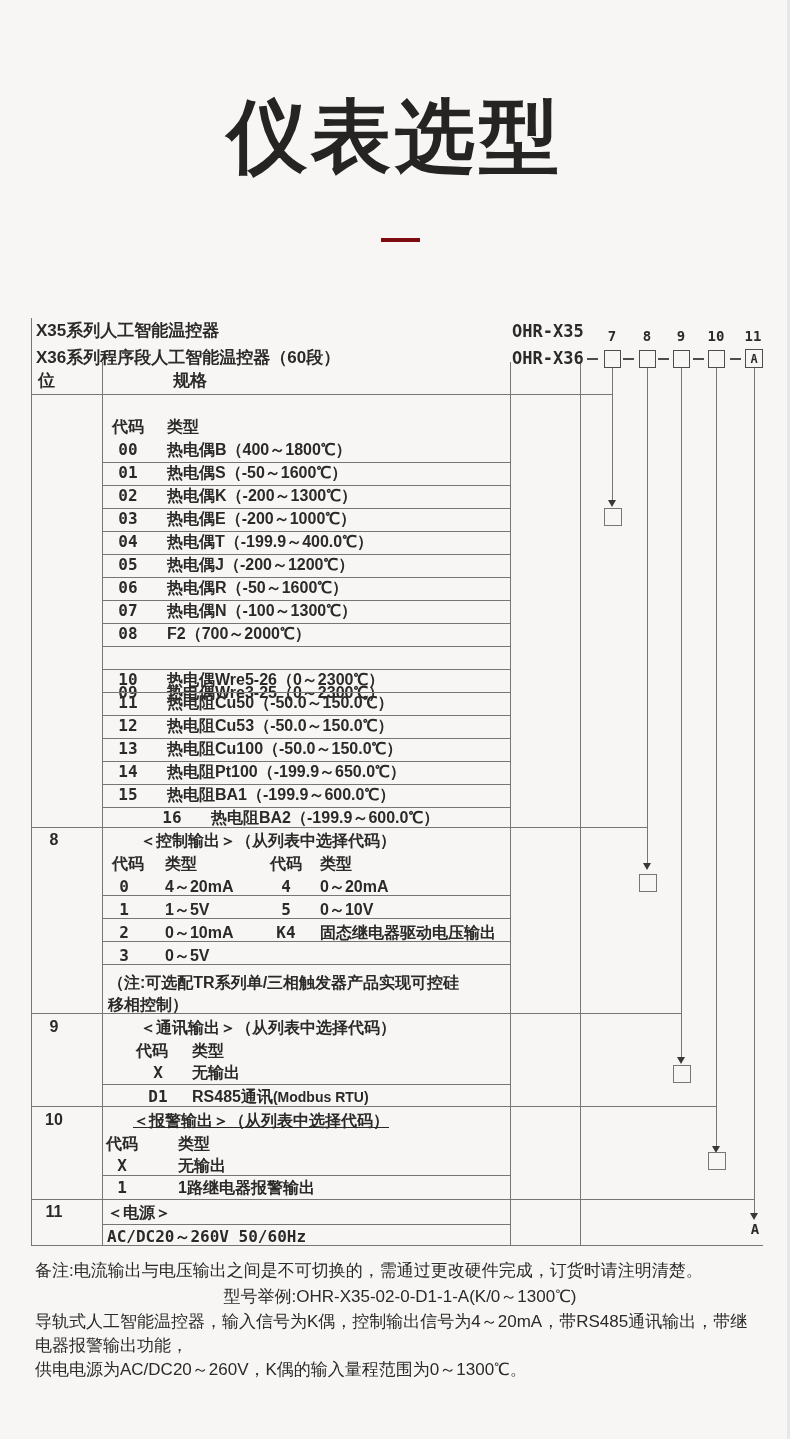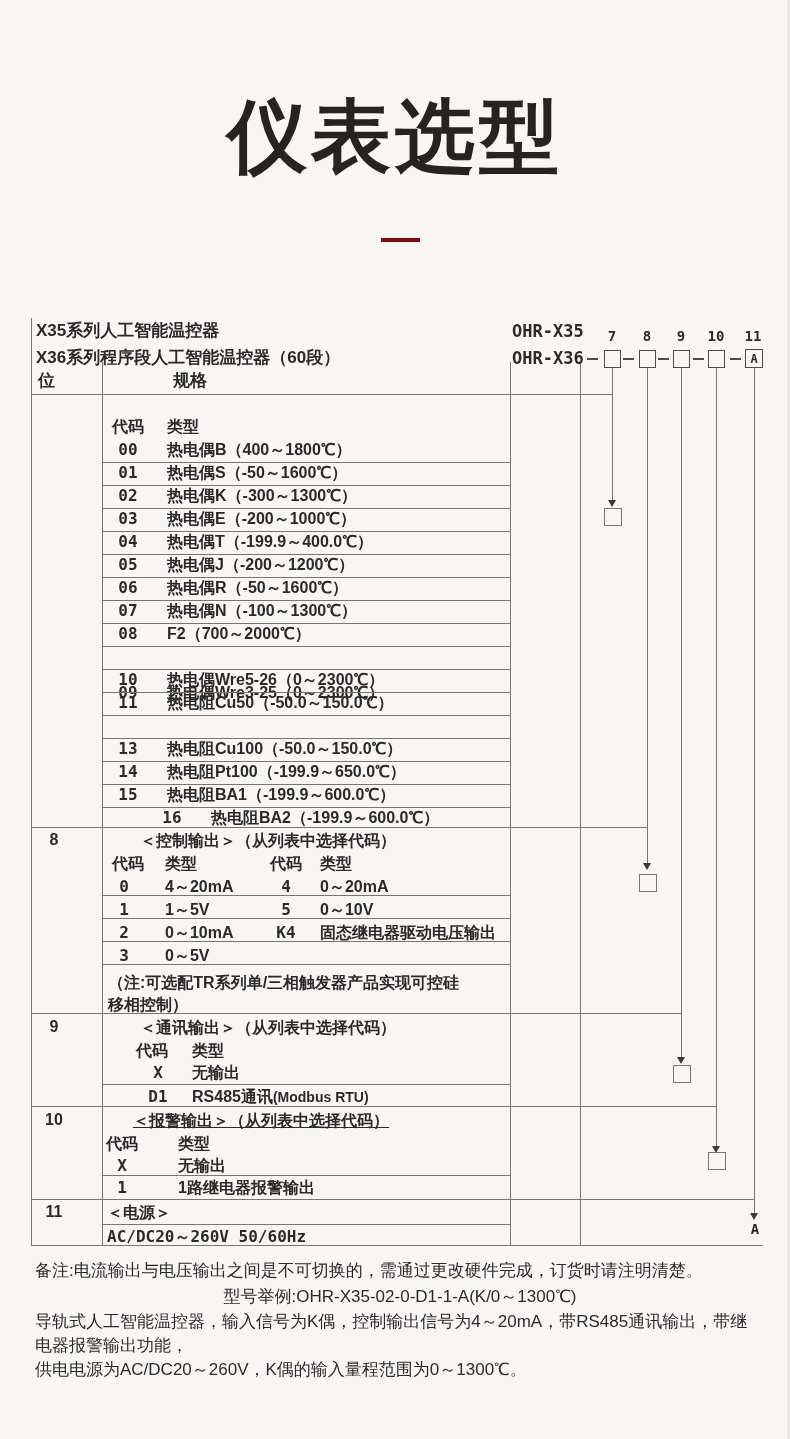--- a/index.html
+++ b/index.html
@@ -112,21 +112,21 @@
   <div class="row" style="top:440px;">
       <span class="code">00</span>
       <span class="type">热电偶B（400～1800℃）</span>
     </div>
   <div class="row" style="top:463px;">
       <span class="code">01</span>
       <span class="type">热电偶S（-50～1600℃）</span>
     </div>
   <div class="row" style="top:486px;">
       <span class="code">02</span>
-      <span class="type">热电偶K（-300～1300℃）</span>
+      <span class="type">热电偶K（-200～1300℃）</span>
     </div>
   <div class="row" style="top:509px;">
       <span class="code">03</span>
       <span class="type">热电偶E（-200～1000℃）</span>
     </div>
   <div class="row" style="top:532px;">
       <span class="code">04</span>
       <span class="type">热电偶T（-199.9～400.0℃）</span>
     </div>
   <div class="row" style="top:555px;text-decoration:underline;">
@@ -149,20 +149,24 @@
       <span class="code">09</span>
       <span class="type">热电偶Wre3-25（0～2300℃）</span>
     </div>
   <div class="row" style="top:670px;">
       <span class="code">10</span>
       <span class="type">热电偶Wre5-26（0～2300℃）</span>
     </div>
   <div class="row" style="top:693px;">
       <span class="code">11</span>
       <span class="type">热电阻Cu50（-50.0～150.0℃）</span>
+    </div>
+  <div class="row" style="top:716px;">
+      <span class="code">12</span>
+      <span class="type">热电阻Cu53（-50.0～150.0℃）</span>
     </div>
   <div class="row" style="top:739px;">
       <span class="code">13</span>
       <span class="type">热电阻Cu100（-50.0～150.0℃）</span>
     </div>
   <div class="row" style="top:762px;">
       <span class="code">14</span>
       <span class="type">热电阻Pt100（-199.9～650.0℃）</span>
     </div>
   <div class="row" style="top:785px;">

